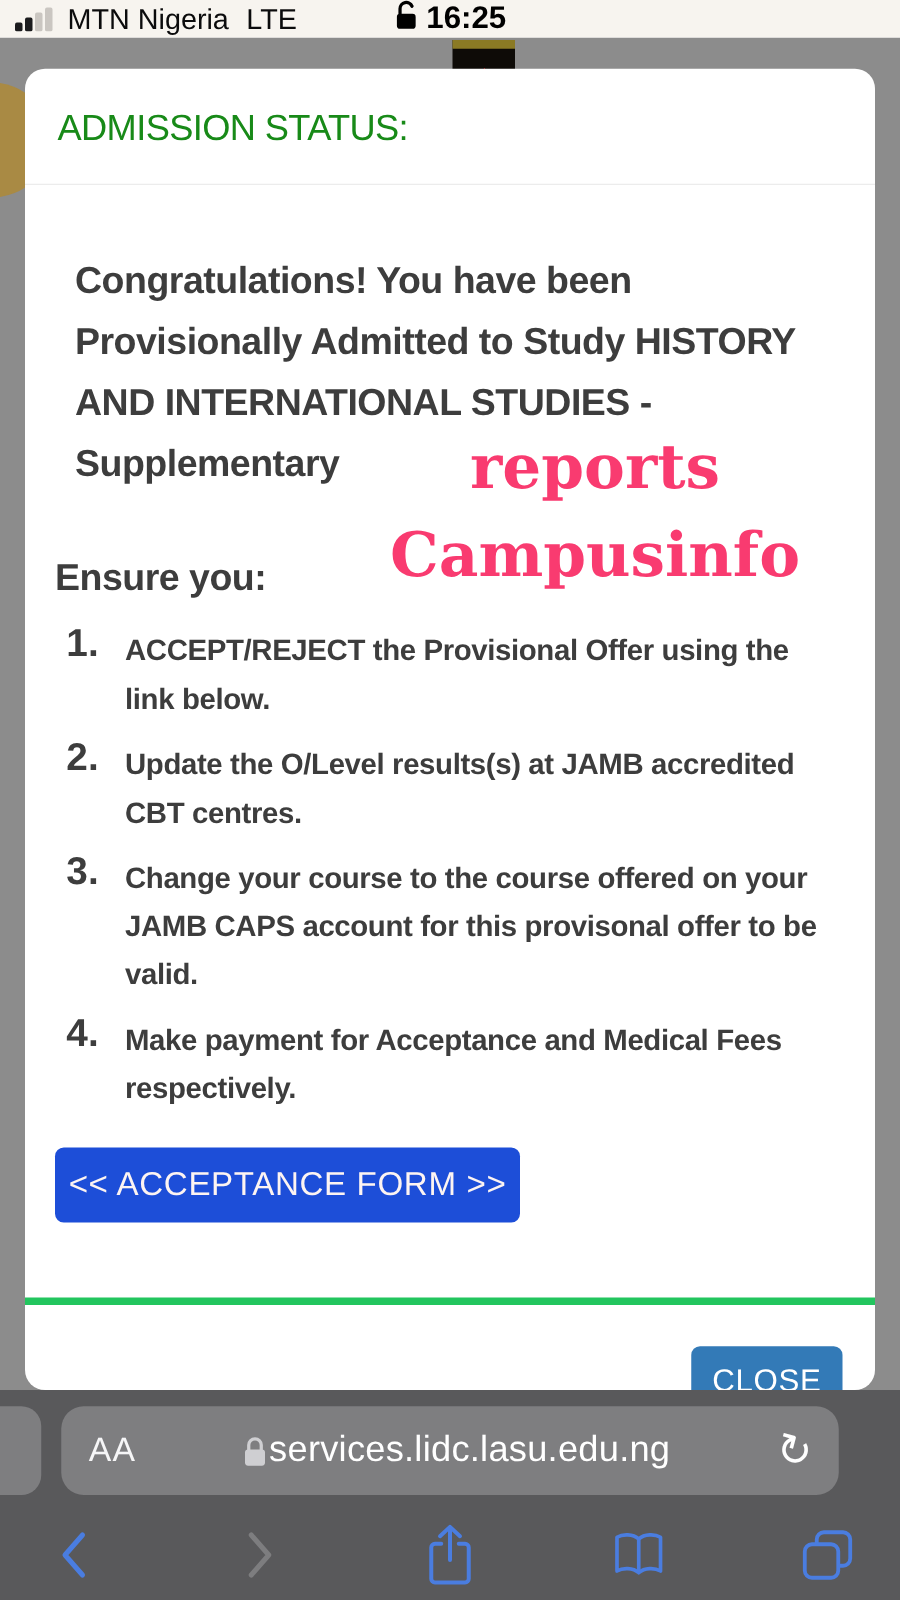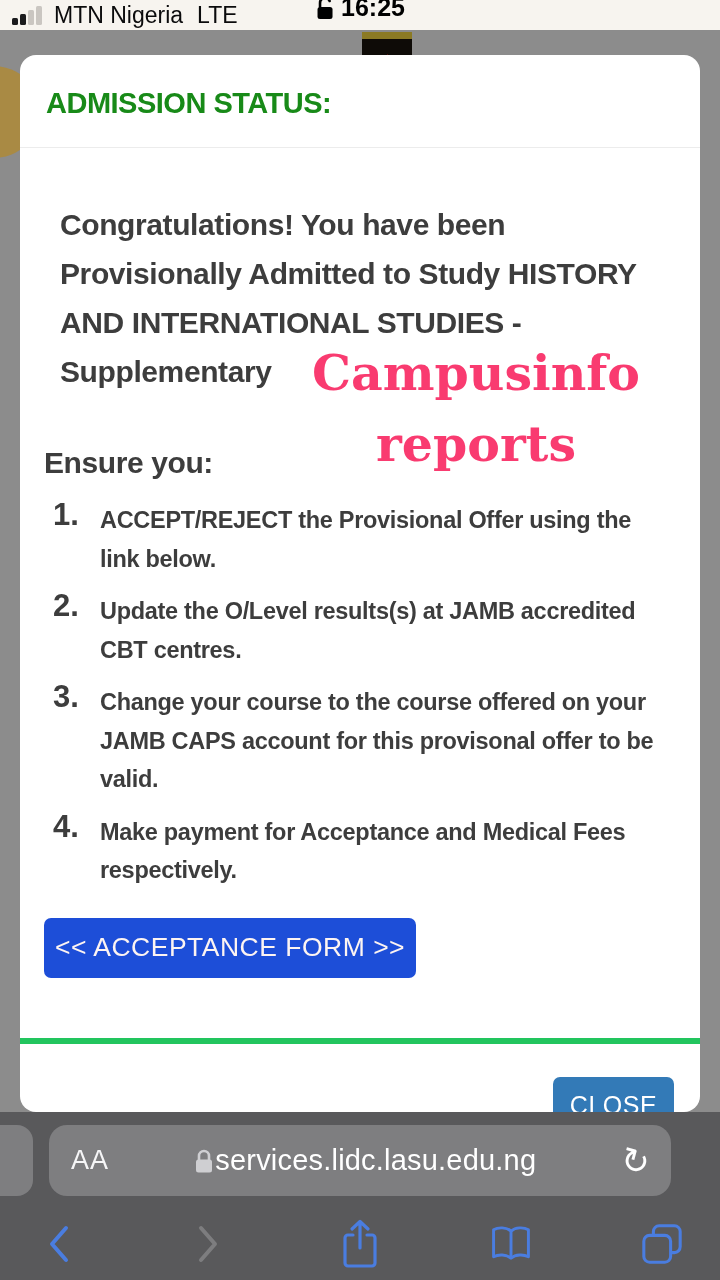--- a/index.html
+++ b/index.html
@@ -9,21 +9,21 @@
     -webkit-font-smoothing:antialiased;
   }
   
   .status-bar{
     position:absolute;top:0;left:0;width:720px;height:30px;
     background:#f7f4ef;z-index:40;
   }
   .sb-left{position:absolute;left:12px;top:0;height:30px;display:flex;align-items:center;gap:8px;}
   .sb-carrier{font-size:23px;color:#0b0b0c;}
   .sb-network{font-size:23px;color:#0b0b0c;margin-left:6px;}
-  .sb-center{position:absolute;left:50%;top:0;transform:translateX(-50%);height:15px;display:flex;align-items:center;gap:6px;}
+  .sb-center{position:absolute;left:50%;top:0;transform:translateX(-50%);height:15px;display:flex;gap:6px;}
   .sb-time{font-size:25px;font-weight:700;color:#000;}
   .sb-right{position:absolute;right:8px;top:0;height:30px;display:flex;align-items:center;gap:7px;}
   .sb-batt-pct{font-size:24px;color:#000;}
   .battery{position:relative;width:42px;height:21px;border:2px solid #8d8882;border-radius:6px;box-sizing:border-box;}
   .battery::after{content:"";position:absolute;right:-6px;top:5px;width:3px;height:7px;background:#8d8882;border-radius:0 2px 2px 0;}
   .battery .fill{position:absolute;left:2px;top:2px;bottom:2px;width:7px;background:#f2c117;border-radius:2px;}
   
   .overlay{
     position:absolute;top:30px;left:0;width:720px;height:1082px;
     background:#8c8c8c;z-index:5;
@@ -43,21 +43,21 @@
   
   .modal{
     position:absolute;left:20px;top:55px;width:680px;height:1057px;
     background:#ffffff;border-radius:16px;z-index:10;overflow:hidden;
     box-sizing:border-box;
   }
   .modal-header{
     padding:32px 26px 27px;border-bottom:1px solid #ececec;
   }
   .modal-title{
-    font-size:29px;font-weight:700;color:#188a18;letter-spacing:-0.5px;
+    font-size:29px;font-weight:400;color:#188a18;letter-spacing:-0.5px;
   }
   .modal-body{position:relative;padding:36px 24px 0;}
   .congrats{
     max-width:592px;font-size:30px;font-weight:700;color:#3d3d3d;
     line-height:49px;letter-spacing:-0.4px;margin:16px;
   }
   .watermark{
     position:absolute;top:190px;left:266px;width:380px;text-align:center;
     color:#f93b70;font-family:"DejaVu Serif",serif;font-weight:700;
     font-size:49px;line-height:71px;pointer-events:none;
@@ -151,22 +151,22 @@
   <div class="page-seal"></div>
 </div>
 
 <div class="modal">
   <div class="modal-header">
     <div class="modal-title">ADMISSION STATUS:</div>
   </div>
   <div class="modal-body">
     <p class="congrats">Congratulations! You have been Provisionally Admitted to Study HISTORY AND INTERNATIONAL STUDIES - Supplementary</p>
     <div class="watermark">
+      <div>reports</div>
       <div>Campusinfo</div>
-      <div>reports</div>
     </div>
     <div class="ensure">Ensure you:</div>
     <div class="steps">
       <div class="step">
         <span class="step-num">1.</span>
         <span class="step-text">ACCEPT/REJECT the Provisional Offer using the link below.</span>
       </div>
       <div class="step">
         <span class="step-num">2.</span>
         <span class="step-text">Update the O/Level results(s) at JAMB accredited CBT centres.</span>

